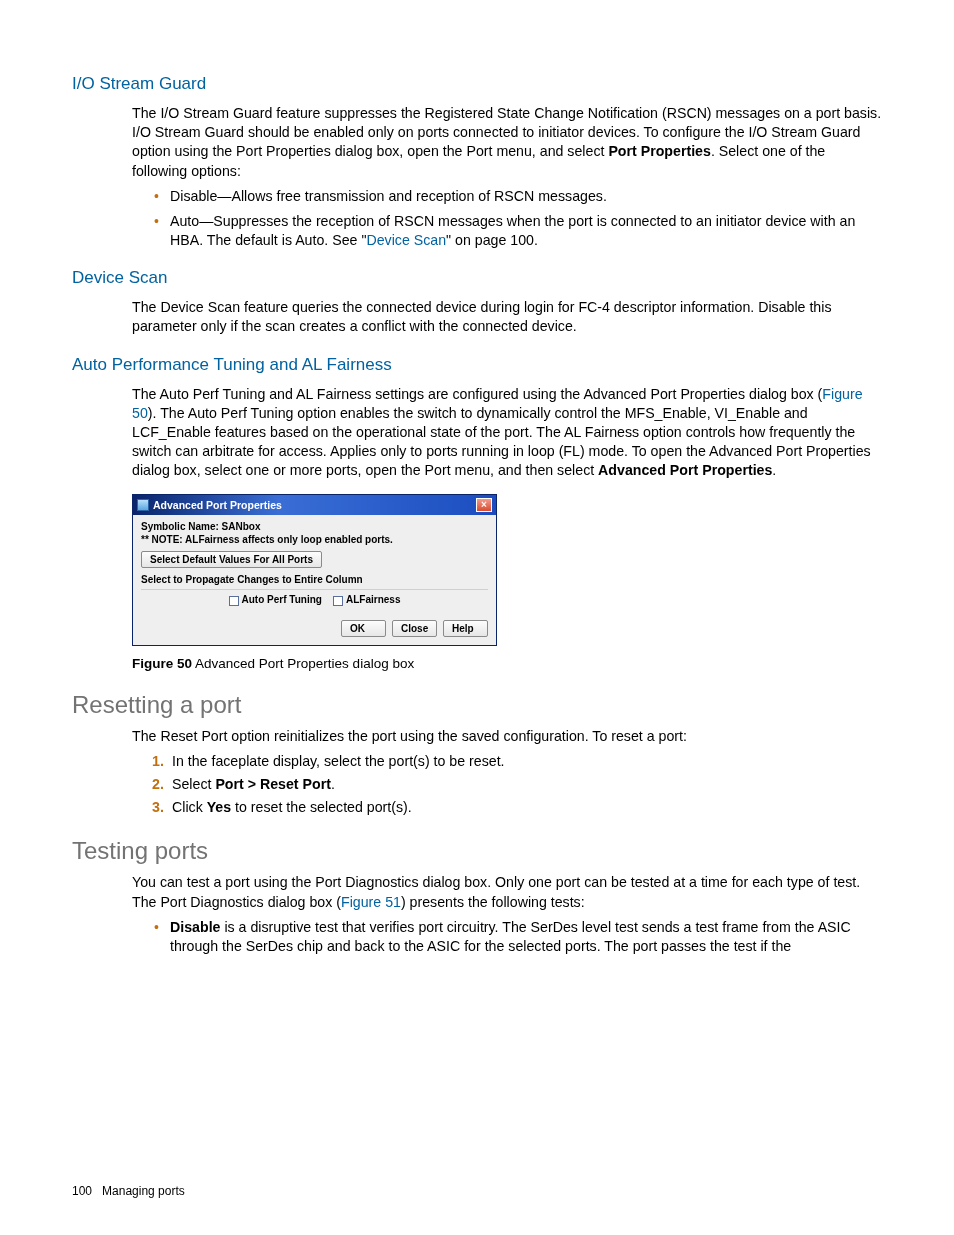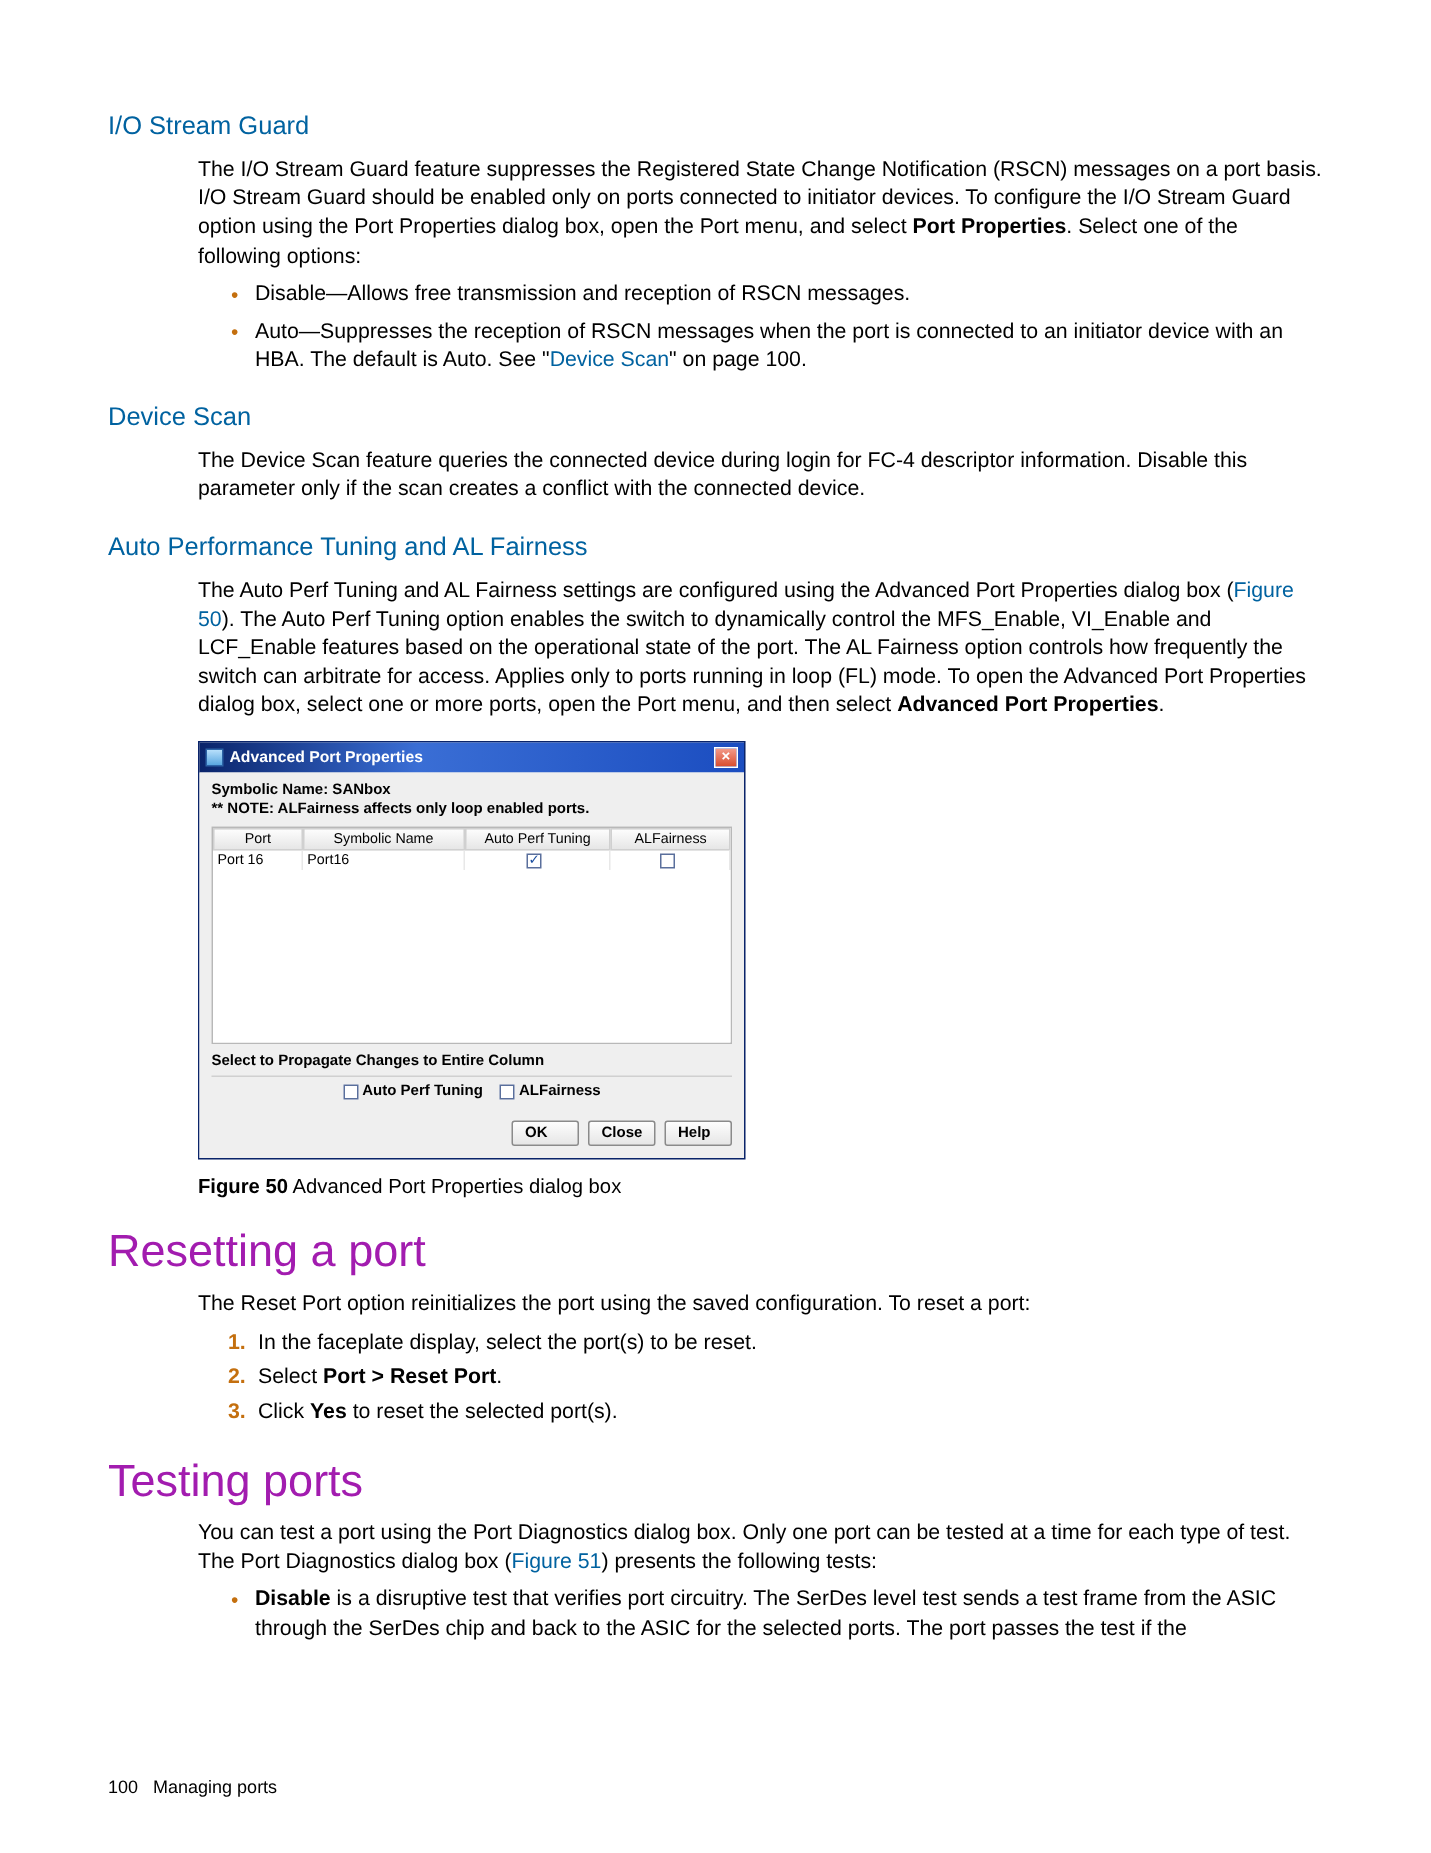--- a/index.html
+++ b/index.html
@@ -12,23 +12,23 @@
     min-height: 1235px;
   }
   .h3 {
     font-size: 17px;
     font-weight: 400;
     color: #0062a0;
     margin-bottom: 10px;
     margin-top: 18px;
   }
   .h2 {
-    font-size: 30px;
+    font-size: 24px;
     font-weight: 400;
-    color: #a21caf;
+    color: #737373;
     margin-top: 20px;
     margin-bottom: 8px;
   }
   .body-block {
     margin-left: 60px;
     font-size: 14.2px;
     line-height: 1.35;
     font-weight: 400;
   }
   .body-block p { margin-bottom: 4px; }
@@ -224,34 +224,22 @@
     <div class="dlg-title">
       <div class="dlg-title-left">
         <span class="dlg-icon"></span>
         <span>Advanced Port Properties</span>
       </div>
       <div class="dlg-close">×</div>
     </div>
     <div class="dlg-body">
       <div style="font-weight:700;">Symbolic Name: SANbox</div>
       <div style="font-weight:700;margin-top:2px;">** NOTE: ALFairness affects only loop enabled ports.</div>
-      <div class="dlg-table">
-        <div class="dlg-th-row">
-          <div class="dlg-th col-port">Port</div>
-          <div class="dlg-th col-sym">Symbolic Name</div>
-          <div class="dlg-th col-apt">Auto Perf Tuning</div>
-          <div class="dlg-th col-alf">ALFairness</div>
-        </div>
-        <div class="dlg-td-row">
-          <div class="dlg-td col-port">Port 16</div>
-          <div class="dlg-td col-sym">Port16</div>
-          <div class="dlg-td col-apt"><span class="chk checked"></span></div>
-          <div class="dlg-td col-alf"><span class="chk"></span></div>
-        </div>
-        <div class="dlg-blank"></div>
+      <div style="margin-top:6px;">
+        <span class="dlg-btn">Select Default Values For All Ports</span>
       </div>
       <div style="font-weight:700;margin-top:6px;">Select to Propagate Changes to Entire Column</div>
       <div class="dlg-prop">
         <span class="chk"></span><span style="font-weight:700;">Auto Perf Tuning</span>
         &nbsp;&nbsp;
         <span class="chk"></span><span style="font-weight:700;">ALFairness</span>
       </div>
       <div class="dlg-buttons">
         <span class="dlg-btn">OK</span>
         <span class="dlg-btn">Close</span>

